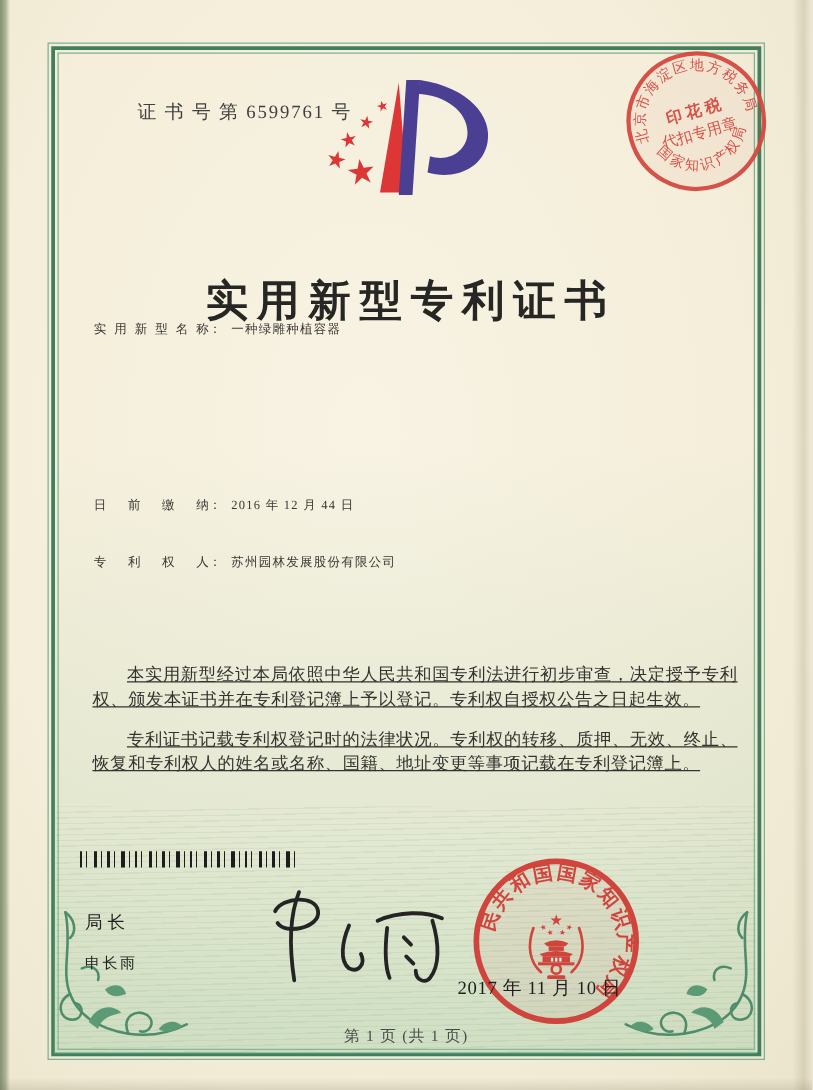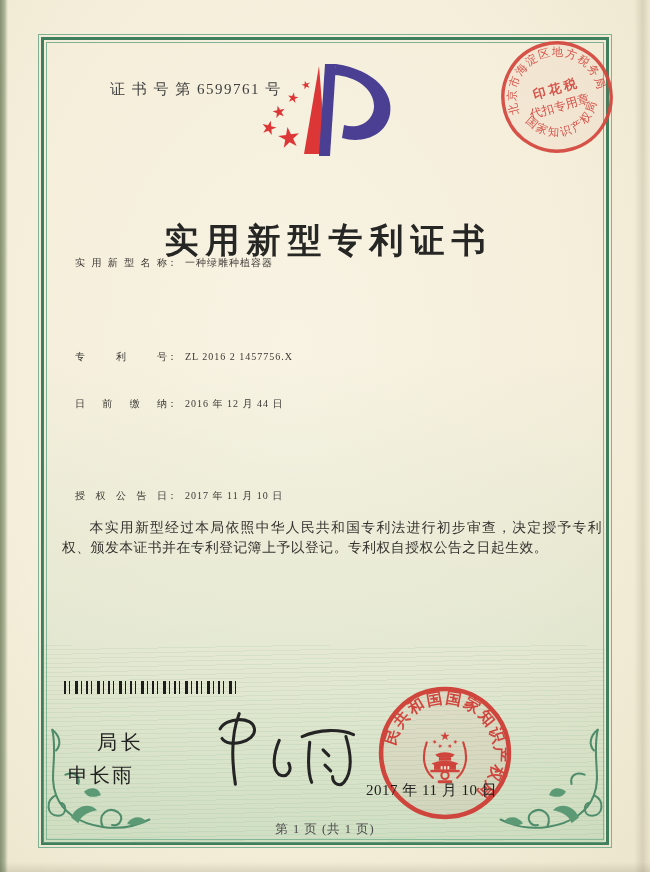--- a/index.html
+++ b/index.html
@@ -32,30 +32,30 @@
   .title{position:absolute;left:40px;top:174px;width:570px;text-align:center;
          font-size:34px;font-weight:700;letter-spacing:7px;text-indent:7px;color:#262624;margin-top:44px;}
 
   .field{position:absolute;left:75px;font-size:10px;color:#3b3834;white-space:nowrap;}
   .field .lab{display:inline-block;width:92px;text-align:justify;text-align-last:justify;vertical-align:bottom;}
   .field .col{display:inline-block;}
   .field .val{margin-left:8px;letter-spacing:1px;}
 
   .body-text{position:absolute;left:62px;top:518px;width:540px;font-size:13.8px;line-height:19.8px;
              text-align:justify;color:#35332f;letter-spacing:.5px;}
-  .body-text p{margin:0;text-indent:2em;}
+  .body-text p{margin:12px;text-indent:2em;text-decoration:underline;}
 
   .barcode{position:absolute;left:64px;top:681px;width:172px;height:13px;
     background-image:
       repeating-linear-gradient(90deg,#1d1d1d 0 2px,transparent 2px 5px,#1d1d1d 5px 6px,transparent 6px 11px,#1d1d1d 11px 14px,transparent 14px 17px,#1d1d1d 17px 18px,transparent 18px 22px);}
 
   .director-label{position:absolute;left:68px;top:729px;font-family:"Liberation Sans","DejaVu Sans",sans-serif;
-                  font-size:20px;letter-spacing:4px;color:#222;margin-left:29px;}
+                  font-size:14px;letter-spacing:4px;color:#222;}
   .director-name{position:absolute;left:68px;top:762px;font-family:Liberation Mono, monospace;
-                 font-size:20px;letter-spacing:2px;color:#222;}
+                 font-size:12px;letter-spacing:2px;color:#222;}
   .signature{position:absolute;left:203px;top:700px;width:162px;height:96px;}
 
   .office-seal{position:absolute;left:376px;top:684px;width:138px;height:138px;opacity:.93;}
   .seal-date{position:absolute;left:366px;top:781px;width:160px;font-size:15px;letter-spacing:.5px;
              color:#1e1e1e;z-index:5;}
 
   .footer{position:absolute;left:40px;top:821px;width:570px;text-align:center;font-size:12.5px;
           letter-spacing:1px;color:#4a4a4a;}
 
   .corner{position:absolute;width:112px;height:112px;}
@@ -143,32 +143,30 @@
     </text>
     <text x="60" y="56" text-anchor="middle" font-size="13" font-weight="bold" fill="#d4453c">印 花 税</text>
     <text x="60" y="74" text-anchor="middle" font-size="12.5" fill="#d4453c">代扣专用章</text>
   </svg>
 
   <div class="title">实用新型专利证书</div>
 
   <div class="field" style="top:256px">
     <span class="lab">实用新型名称</span><span class="col">：</span><span class="val">一种绿雕种植容器</span>
   </div>
-  <div class="field" style="top:350px">
-    <span class="lab">专利号</span><span class="col">：</span><span class="val">ZL 2016 2 1457756.X</span>
-  </div>
   <div class="field" style="top:397px">
     <span class="lab">日前缴纳</span><span class="col">：</span><span class="val">2016 年 12 月 44 日</span>
   </div>
-  <div class="field" style="top:489px">
-    <span class="lab">授权公告日</span><span class="col">：</span><span class="val">2017 年 11 月 10 日</span>
+  <div class="field" style="top:443px">
+    <span class="lab">专利权人</span><span class="col">：</span><span class="val">苏州园林发展股份有限公司</span>
   </div>
 
   <div class="body-text">
     <p>本实用新型经过本局依照中华人民共和国专利法进行初步审查，决定授予专利权、颁发本证书并在专利登记簿上予以登记。专利权自授权公告之日起生效。</p>
+    <p>专利证书记载专利权登记时的法律状况。专利权的转移、质押、无效、终止、恢复和专利权人的姓名或名称、国籍、地址变更等事项记载在专利登记簿上。</p>
   </div>
 
   <div class="barcode"></div>
 
   <div class="director-label">局长</div>
   <div class="director-name">申长雨</div>
 
   <svg class="signature" viewBox="0 0 170 100">
     <g fill="none" stroke="#242424" stroke-width="3.2" stroke-linecap="round">
       <path d="M38,14 C30,34 30,62 34,88"></path>

